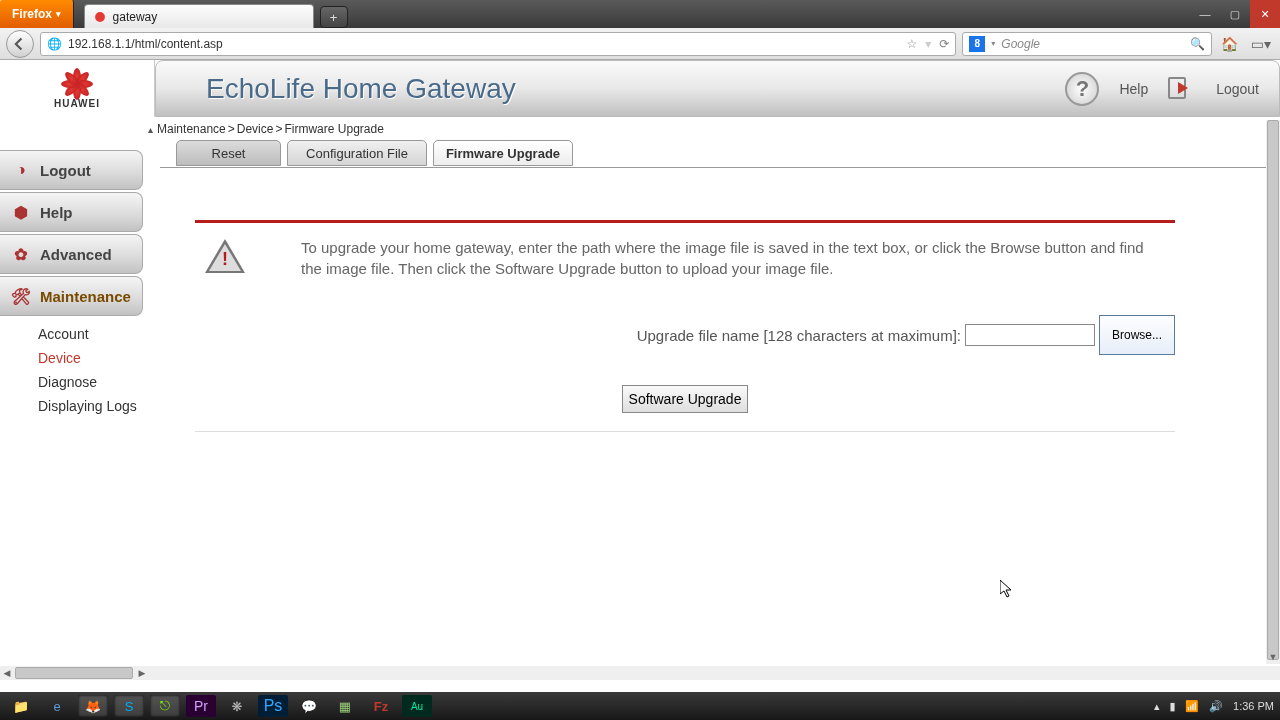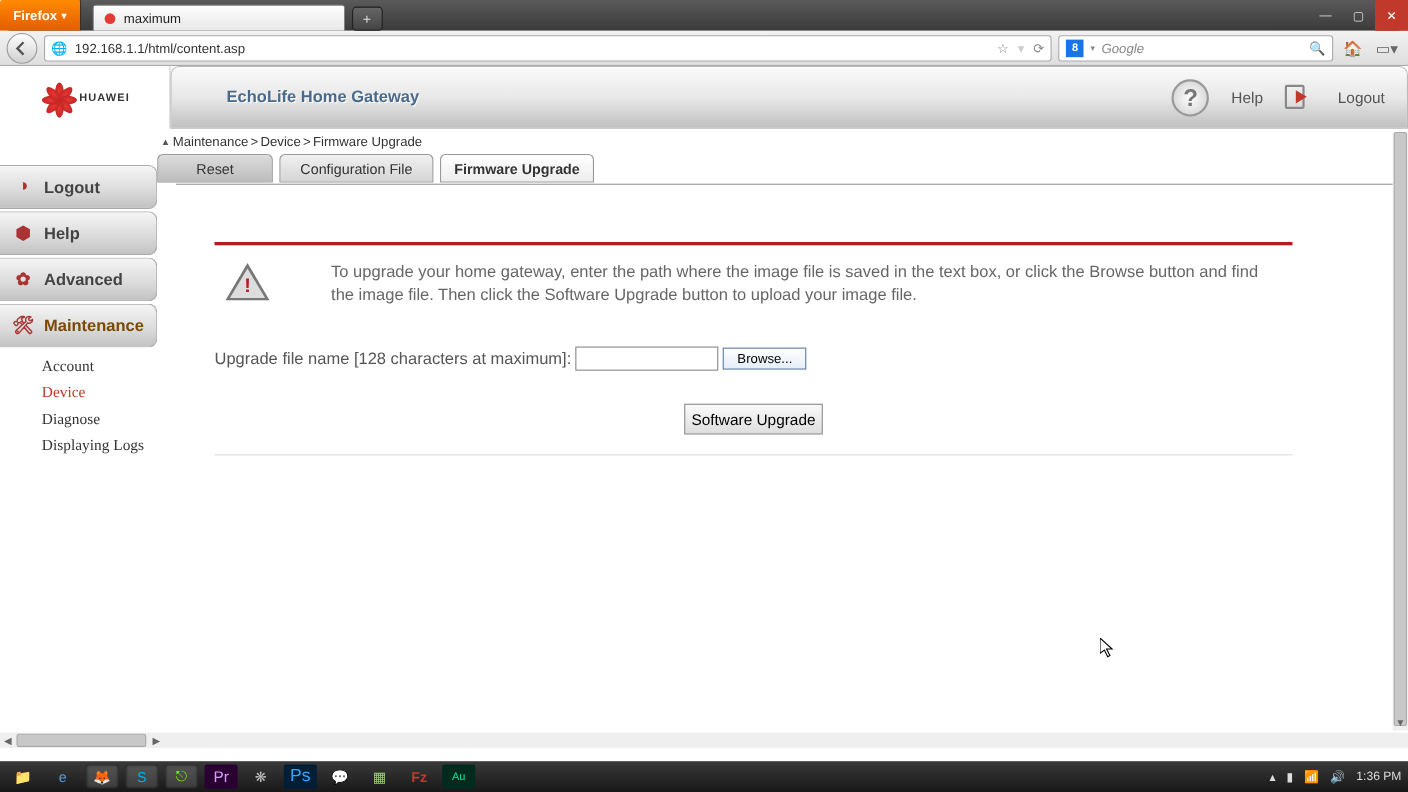--- a/index.html
+++ b/index.html
@@ -22,65 +22,65 @@
 .url-bar { flex: 1; height: 24px; border: 1px solid #aaa; border-radius: 3px; background: #fff; display: flex; align-items: center; padding: 0 6px; gap: 6px; font-size: 12px; color: #333; }
 .url-bar .globe { color: #888; }
 .url-right { margin-left: auto; display: flex; gap: 8px; color: #888; align-items: center; }
 .search-bar { width: 250px; height: 24px; border: 1px solid #aaa; border-radius: 3px; background: #fff; display: flex; align-items: center; padding: 0 6px; gap: 6px; font-size: 12px; color: #888; font-style: italic; }
 .search-icon-box { width: 16px; height: 16px; background: #1a73e8; color: #fff; font-size: 10px; display: flex; align-items: center; justify-content: center; font-weight: bold; font-style: normal; }
 .nav-icon { color: #666; font-size: 14px; padding: 0 3px; }
 
 
 .page { position: relative; height: 632px; background: #fff; }
 
-.huawei-logo-cell { position: absolute; left: 0; top: 0; width: 155px; height: 57px; background: #fff; display: flex; flex-direction: row; align-items: center; justify-content: center; border-right: 1px solid #ccc; }
+.huawei-logo-cell { position: absolute; left: 0; top: 0; width: 155px; height: 57px; background: #fff; display: flex; flex-direction: column; align-items: center; justify-content: center; border-right: 1px solid #ccc; }
 .hw-flower { width: 36px; height: 28px; position: relative; }
 .petal { position: absolute; width: 8px; height: 16px; background: radial-gradient(#e53935,#b71c1c); border-radius: 50% 50% 50% 50% / 60% 60% 40% 40%; left: 14px; top: 0; transform-origin: 50% 100%; }
 .hw-text { font-size: 10px; font-weight: bold; color: #333; letter-spacing: 1px; margin-top: 2px; }
 
 .header-bar { position: absolute; left: 155px; right: 0; top: 0; height: 57px; background: linear-gradient(#fafafa 0%,#e8e8e8 50%,#c0c0c0 100%); border: 1px solid #bbb; border-radius: 8px 8px 0 0; display: flex; align-items: center; padding: 0 20px 0 50px; }
-.header-title { font-size: 15px; color: #4a6a8a; font-weight: bold; text-shadow: 1px 1px 0 #fff; }
+.header-title { font-size: 28px; color: #4a6a8a; font-weight: normal; text-shadow: 1px 1px 0 #fff; }
 .header-actions { margin-left: auto; display: flex; align-items: center; gap: 20px; color: #555; font-size: 14px; }
 .help-circle { width: 34px; height: 34px; border-radius: 50%; background: radial-gradient(#fff,#ccc); border: 2px solid #999; display: flex; align-items: center; justify-content: center; font-size: 22px; font-weight: bold; color: #777; }
 .logout-ico { width: 28px; height: 24px; position: relative; }
 .logout-ico .box { width: 18px; height: 22px; border: 2px solid #888; border-radius: 2px; position: absolute; left: 0; }
 .logout-ico .arrow { position: absolute; left: 10px; top: 5px; width: 0; height: 0; border-top: 6px solid transparent; border-bottom: 6px solid transparent; border-left: 10px solid #c0392b; }
 
 .breadcrumb { position: absolute; left: 148px; top: 62px; font-size: 12px; color: #333; display: flex; align-items: center; gap: 2px; }
 .breadcrumb::before { content: "▴"; color: #555; margin-right: 2px; font-size: 10px; }
 
 
 .sidebar { position: absolute; left: 0; top: 90px; width: 143px; }
 .side-item { height: 40px; background: linear-gradient(#f5f5f5 0%,#dadada 60%,#c2c2c2 100%); border: 1px solid #aaa; border-left: none; border-radius: 0 8px 8px 0; margin-bottom: 2px; display: flex; align-items: center; padding-left: 10px; gap: 8px; font-size: 15px; font-weight: bold; color: #444; }
 .side-item.active { color: #7a4a00; }
 .side-icon { width: 22px; height: 22px; display: flex; align-items: center; justify-content: center; font-size: 16px; color: #a33; }
-.sub-items { padding: 4px 0 0 38px; font-family: Liberation Serif, serif; }
+.sub-items { padding: 4px 0 0 38px; }
 .sub-item { padding: 4px 0; font-size: 14px; color: #333; }
 .sub-item.active { color: #c0392b; }
 
 
-.tabs-row { position: absolute; left: 143px; top: 80px; display: flex; gap: 6px; }
+.tabs-row { position: absolute; left: 176px; top: 80px; display: flex; gap: 6px; }
 .panel-tab { min-width: 140px; height: 26px; border: 1px solid #999; border-radius: 5px 5px 0 0; display: flex; align-items: center; justify-content: center; font-size: 13px; color: #333; background: linear-gradient(#f0f0f0,#d5d5d5); }
 .panel-tab.inactive { background: linear-gradient(#dcdcdc,#bcbcbc); }
 .panel-tab.active { background: linear-gradient(#fff,#ededed); font-weight: bold; }
 .tabs-underline { position: absolute; left: 160px; right: 12px; top: 107px; height: 1px; background: #999; }
 
 
 .content-panel { position: absolute; left: 195px; right: 105px; top: 160px; }
 .red-bar { height: 3px; background: #b71c1c; }
 .warn-row { display: flex; padding: 14px 10px; gap: 20px; }
 .warn-icon { width: 40px; height: 36px; position: relative; flex-shrink: 0; margin-top: 2px; }
 .warn-tri { width: 0; height: 0; border-left: 20px solid transparent; border-right: 20px solid transparent; border-bottom: 34px solid #777; position: absolute; }
 .warn-tri2 { width: 0; height: 0; border-left: 16px solid transparent; border-right: 16px solid transparent; border-bottom: 27px solid #ddd; position: absolute; left: 4px; top: 5px; }
 .warn-bang { position: absolute; left: 17px; top: 10px; font-size: 18px; font-weight: bold; color: #b71c1c; }
 .warn-text { font-size: 15px; color: #666; line-height: 1.4; margin-left: 36px; }
-.upload-row { display: flex; align-items: center; justify-content: flex-start; gap: 4px; margin-top: 22px; }
+.upload-row { display: flex; align-items: center; justify-content: flex-end; gap: 4px; margin-top: 22px; }
 .upload-label { font-size: 15px; color: #555; }
 .file-input { width: 130px; height: 22px; border: 1px solid #888; background: #fff; }
-.browse-btn { height: 20px; padding: 0 12px; border: 1px solid #5a7aa0; background: linear-gradient(#fefeff,#e6eef8); font-size: 12px; }
+.browse-btn { height: 40px; padding: 0 12px; border: 1px solid #5a7aa0; background: linear-gradient(#fefeff,#e6eef8); font-size: 12px; }
 .upgrade-row { display: flex; justify-content: center; margin-top: 30px; }
 .upgrade-btn { padding: 5px 6px; border: 1px solid #888; background: linear-gradient(#fafafa,#dedede); font-size: 14px; }
 .panel-bottom-line { height: 1px; background: #ddd; margin-top: 18px; }
 
 
 .vscroll { position: absolute; right: 0; top: 60px; width: 14px; bottom: 28px; background: #efefef; }
 .vscroll .thumb { position: absolute; left: 1px; right: 1px; top: 0; height: 540px; background: #c8c8c8; border: 1px solid #aaa; border-radius: 2px; }
 .vscroll .dn { position: absolute; bottom: 0; left: 0; right: 0; height: 14px; display: flex; align-items: center; justify-content: center; color: #666; font-size: 9px; }
 .hscroll-area { position: absolute; left: 0; bottom: 12px; right: 0; height: 14px; background: #efefef; display: flex; align-items: center; }
 .hscroll-area .lt, .hscroll-area .rt { width: 14px; text-align: center; color: #666; font-size: 9px; }
@@ -99,21 +99,21 @@
 </head>
 <body>
 
 <div class="ff-top">
   <div class="ff-menu-btn">Firefox</div>
   <div class="tab-bar">
     <div class="browser-tab">
       <svg class="tab-favicon" viewBox="0 0 20 20">
           <circle cx="10" cy="10" r="7" fill="#e53935"></circle>
         </svg>
-      <span>maximum</span>
+      <span>gateway</span>
     </div>
     <div class="newtab">+</div>
   </div>
   <div class="win-ctrls">
     <div class="win-btn">—</div>
     <div class="win-btn">▢</div>
     <div class="win-btn win-close">✕</div>
   </div>
 </div>
 

